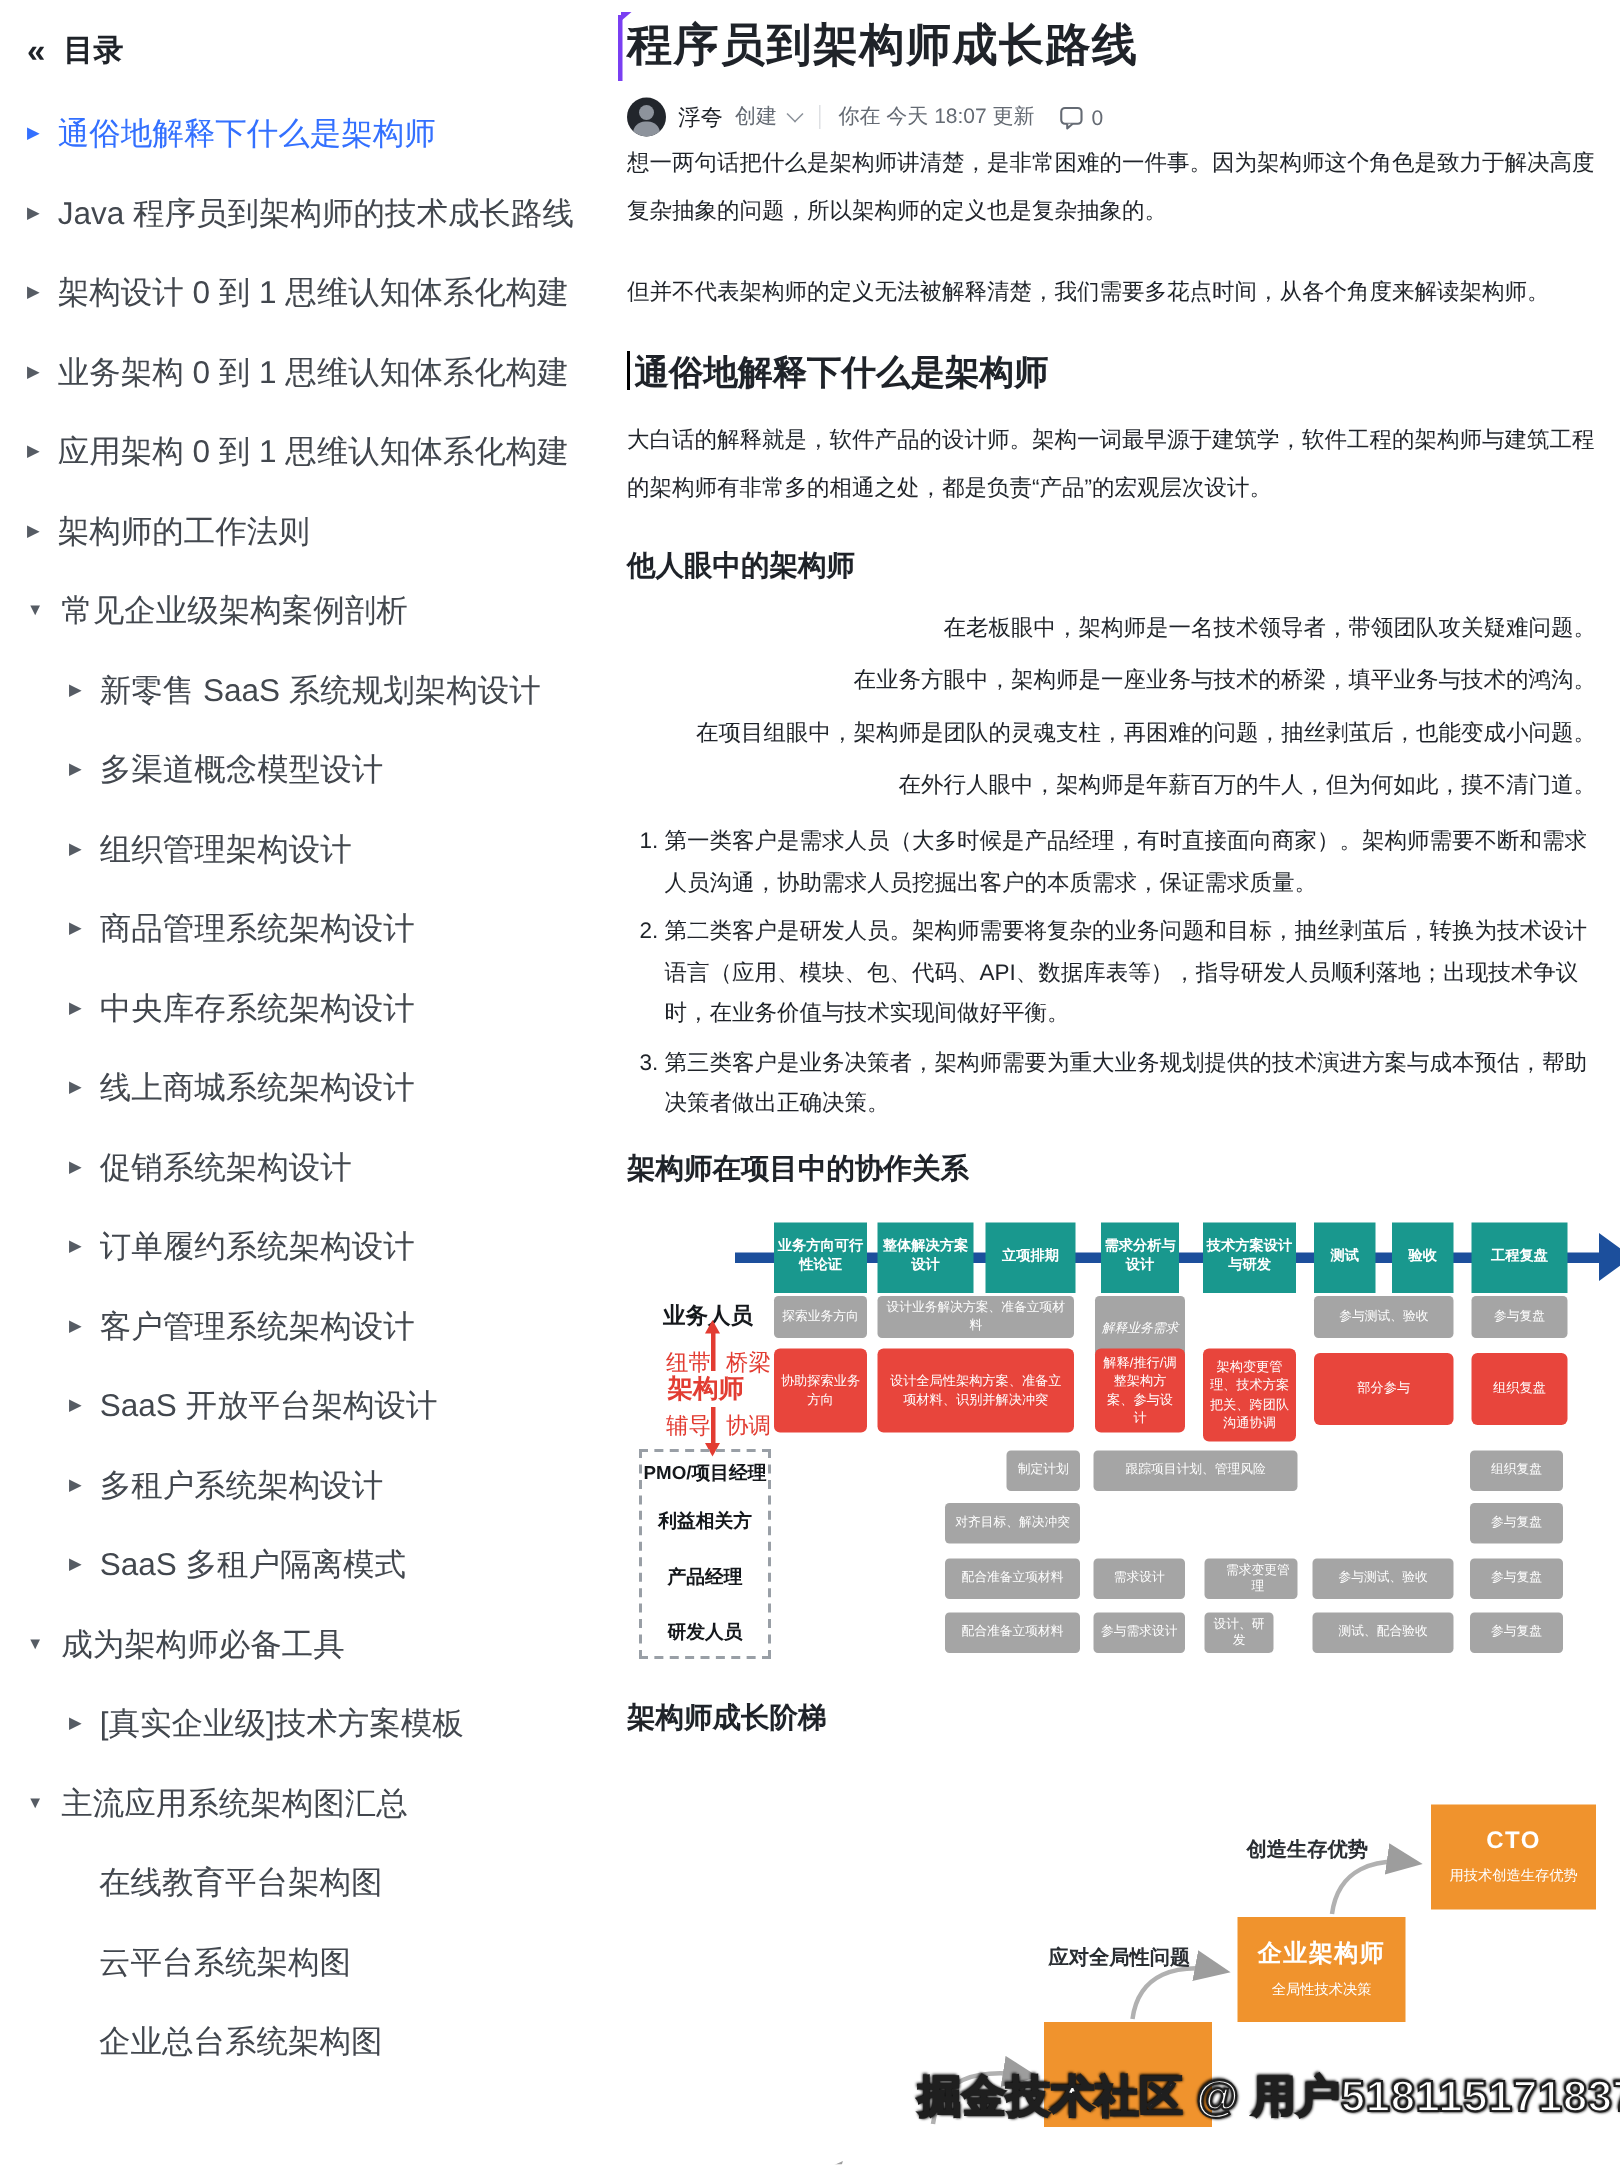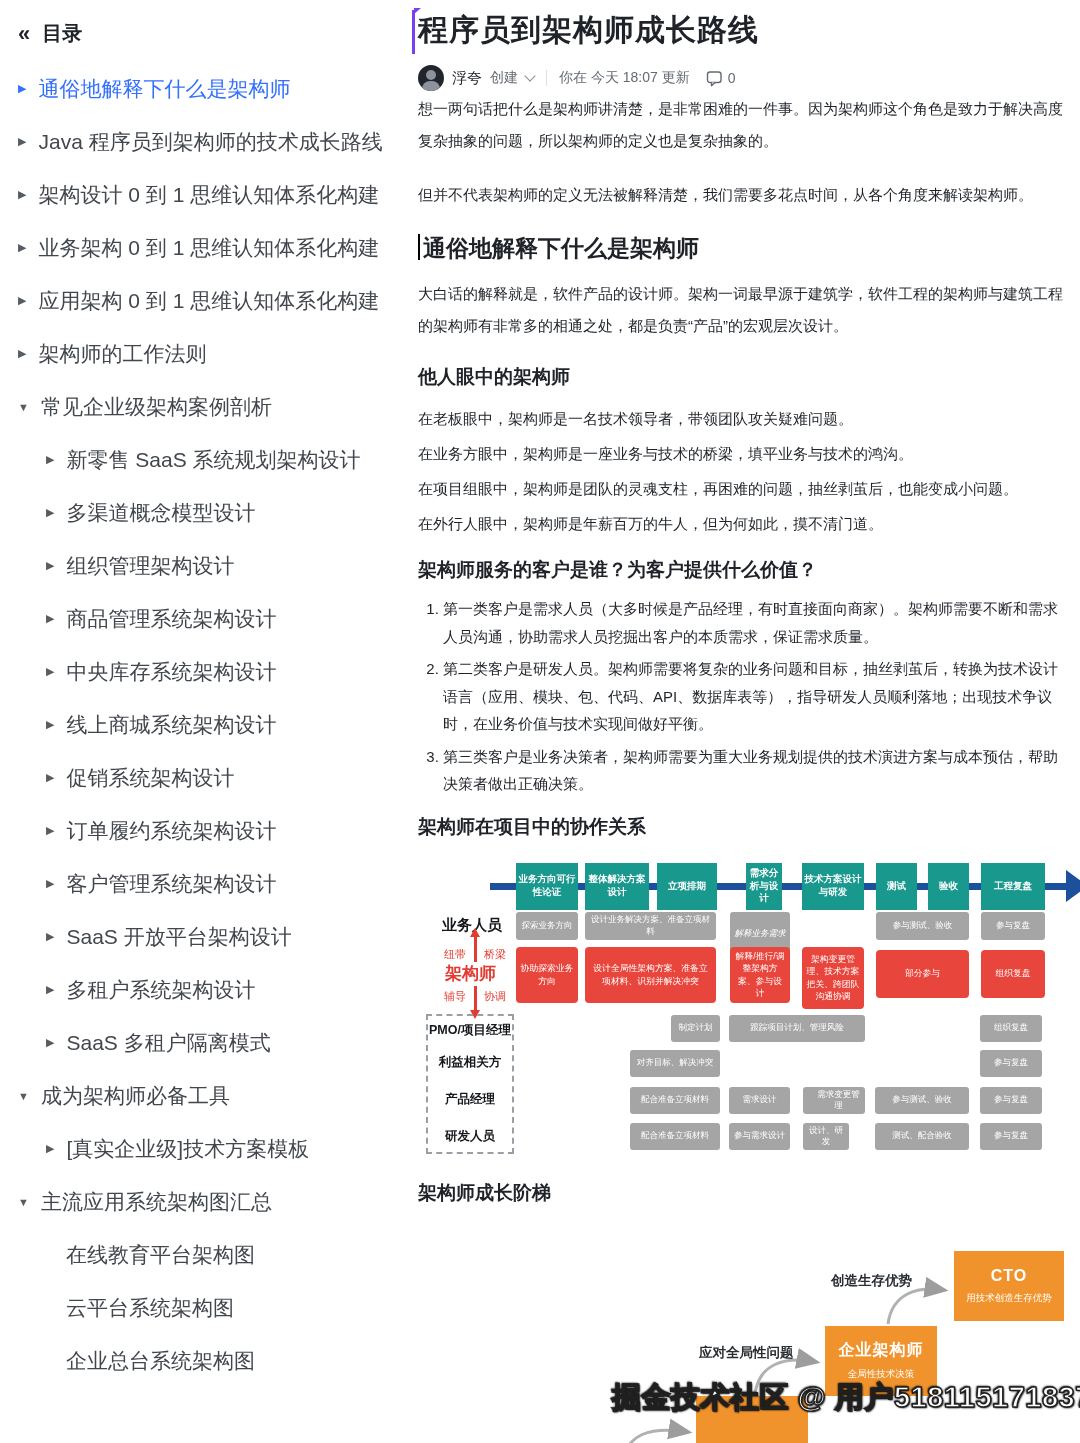--- a/index.html
+++ b/index.html
@@ -36,21 +36,21 @@
   .chev{width:7px;height:7px;border-right:1.6px solid #8a9099;border-bottom:1.6px solid #8a9099;
         transform:rotate(45deg);margin-top:-4px;}
   .vdiv{width:1px;height:16px;background:#dee0e3;margin:0 4px;}
   .cmt{display:flex;align-items:center;gap:5px;margin-left:8px;}
 
   p.body{font-size:15px;line-height:32px;margin:0 0 22px;}
   .p-first{margin-top:14px;}
   h2.sec{font-size:23px;font-weight:bold;margin:4px 0 14px;}
   .caret-black{display:inline-block;width:2px;height:26px;background:#000;margin-right:3px;vertical-align:-4px;}
   h3.sub{font-size:19px;font-weight:bold;margin:16px 0 12px;}
-  p.eye{font-size:15px;line-height:34px;margin:0 0 1px;}
+  p.eye{font-size:15px;line-height:34px;margin:0 0 1px;text-align:right;}
   ol.clients{margin:6px 0 8px;padding-left:25px;font-size:15px;}
   ol.clients li{line-height:27.5px;margin-bottom:5px;}
 
   
   .flowwrap{position:relative;height:312px;margin-top:8px;font-family:"Liberation Sans","DejaVu Sans",sans-serif;}
   .fline{position:absolute;top:31px;left:72px;width:580px;height:7px;background:#1c4f9c;z-index:1;}
   .fhead{position:absolute;top:18px;left:648px;width:0;height:0;z-index:1;
          border-left:22px solid #1c4f9c;border-top:16px solid transparent;border-bottom:16px solid transparent;}
   .stage{position:absolute;top:11px;height:47px;background:#19988e;color:#fff;z-index:2;
          font-size:9.5px;font-weight:bold;display:flex;align-items:center;justify-content:center;
@@ -61,21 +61,21 @@
   .rbox{position:absolute;background:#e8453c;color:#fff;font-size:8.8px;border-radius:4px;
         display:flex;align-items:center;justify-content:center;text-align:center;
         line-height:1.4;padding:2px 4px;box-sizing:border-box;}
   .rail-b{position:absolute;left:24px;top:64px;font-size:15px;font-weight:600;color:#15181c;}
   .rail-a{position:absolute;left:27px;top:110px;font-size:17px;font-weight:bold;color:#e23c32;}
   .rline{position:absolute;left:56px;width:2.5px;background:#e23c32;}
   .rup{position:absolute;left:52px;top:76px;width:0;height:0;
        border-bottom:9px solid #e23c32;border-left:5.5px solid transparent;border-right:5.5px solid transparent;}
   .rdn{position:absolute;left:52px;top:158px;width:0;height:0;
        border-top:9px solid #e23c32;border-left:5.5px solid transparent;border-right:5.5px solid transparent;}
-  .rtag{position:absolute;font-size:11px;color:#e23c32;}
+  .rtag{position:absolute;font-size:15px;color:#e23c32;}
   .dashed{position:absolute;left:8px;top:162px;width:88px;height:140px;
           border:2px dashed #999fa6;box-sizing:border-box;}
   .glabel{position:absolute;left:8px;width:88px;text-align:center;font-size:12.5px;
           font-weight:600;color:#15181c;}
 
   
   .ladderwrap{position:relative;height:300px;margin-top:22px;}
   .arrows{position:absolute;left:0;top:0;}
   .obox{position:absolute;background:#f0932d;color:#fff;display:flex;flex-direction:column;
         align-items:center;justify-content:center;text-align:center;padding:4px;box-sizing:border-box;}
@@ -230,37 +230,36 @@
 
     <h2 class="sec"><span class="caret-black"></span><span>通俗地解释下什么是架构师</span></h2>
     <p class="body">大白话的解释就是，软件产品的设计师。架构一词最早源于建筑学，软件工程的架构师与建筑工程的架构师有非常多的相通之处，都是负责“产品”的宏观层次设计。</p>
 
     <h3 class="sub">他人眼中的架构师</h3>
     <p class="eye">在老板眼中，架构师是一名技术领导者，带领团队攻关疑难问题。</p>
     <p class="eye">在业务方眼中，架构师是一座业务与技术的桥梁，填平业务与技术的鸿沟。</p>
     <p class="eye">在项目组眼中，架构师是团队的灵魂支柱，再困难的问题，抽丝剥茧后，也能变成小问题。</p>
     <p class="eye">在外行人眼中，架构师是年薪百万的牛人，但为何如此，摸不清门道。</p>
 
-    <h3 class="sub">架构师服务的客户是谁？为客户提供什么价值？</h3>
     <ol class="clients">
       <li>第一类客户是需求人员（大多时候是产品经理，有时直接面向商家）。架构师需要不断和需求人员沟通，协助需求人员挖掘出客户的本质需求，保证需求质量。</li>
       <li>第二类客户是研发人员。架构师需要将复杂的业务问题和目标，抽丝剥茧后，转换为技术设计语言（应用、模块、包、代码、API、数据库表等），指导研发人员顺利落地；出现技术争议时，在业务价值与技术实现间做好平衡。</li>
       <li>第三类客户是业务决策者，架构师需要为重大业务规划提供的技术演进方案与成本预估，帮助决策者做出正确决策。</li>
     </ol>
 
     <h3 class="sub">架构师在项目中的协作关系</h3>
 
     <div class="flowwrap">
       <div class="fline"></div>
       <div class="fhead"></div>
 
       <div class="stage" style="left:98px;width:62px;">业务方向可行性论证</div>
       <div class="stage" style="left:167px;width:64px;">整体解决方案设计</div>
       <div class="stage" style="left:239px;width:60px;">立项排期</div>
-      <div class="stage" style="left:328px;width:36px;">需求分析与设计</div>
+      <div class="stage" style="left:316px;width:52px;">需求分析与设计</div>
       <div class="stage" style="left:384px;width:62px;">技术方案设计与研发</div>
       <div class="stage" style="left:458px;width:41px;">测试</div>
       <div class="stage" style="left:510px;width:41px;">验收</div>
       <div class="stage" style="left:563px;width:64px;">工程复盘</div>
 
       <span class="rail-b">业务人员</span>
       <div class="rup"></div>
       <div class="rline" style="top:84px;height:26px;"></div>
       <span class="rtag" style="left:26px;top:95px;">纽带</span>
       <span class="rtag" style="left:66px;top:95px;">桥梁</span>

